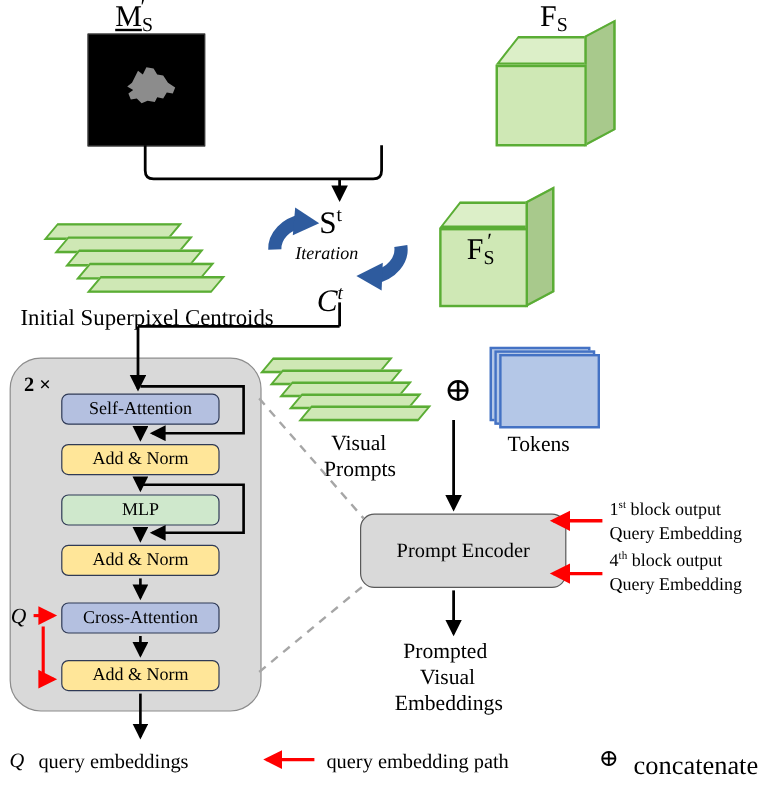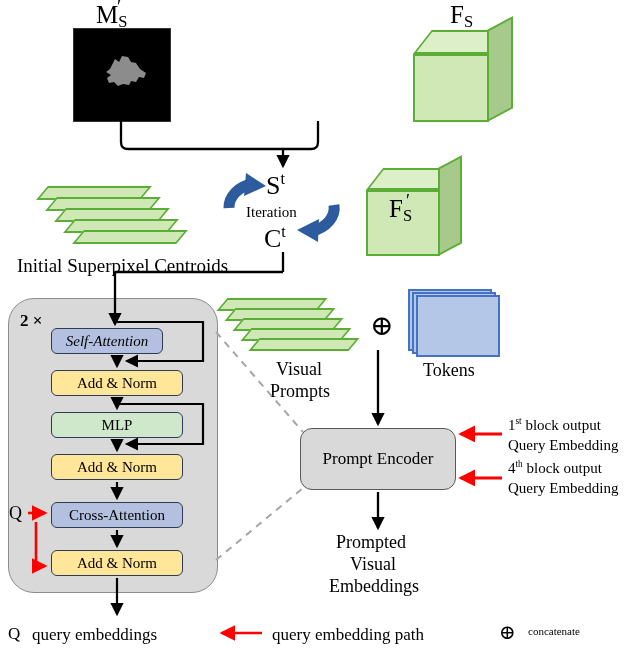--- a/index.html
+++ b/index.html
@@ -1,20 +1,20 @@
 <!DOCTYPE html>
 <html><head>
 <meta charset="utf-8">
 <style>
   html,body{margin:0;padding:0;background:#ffffff;}
   body{width:640px;height:655px;position:relative;overflow:hidden;
        font-family:"Liberation Serif","DejaVu Serif",serif;color:#000;}
   .abs{position:absolute;}
   .lbl{position:absolute;white-space:nowrap;line-height:1.05;}
-  .ital{}
+  .ital{font-style:italic;}
   sup{font-size:0.62em;vertical-align:super;line-height:0;}
   sub{font-size:0.66em;vertical-align:-0.22em;line-height:0;}
 
   
   #mask-image{left:73px;top:28px;width:96px;height:92px;background:#000;border:1px solid #333;}
   #mask-blob{position:absolute;left:24px;top:22px;width:52px;height:42px;}
 
   
   .cube{position:absolute;}
   .cube .face-front{position:absolute;left:0;bottom:0;border:2.2px solid #5aad35;background:#cfe8b5;box-sizing:border-box;}
@@ -29,30 +29,30 @@
 
   
   #detail-panel{left:8px;top:298px;width:210px;height:295px;background:#d9d9d9;
        border:1.6px solid #8c8c8c;border-radius:26px;box-sizing:border-box;}
   .blk{position:absolute;box-sizing:border-box;border:1.6px solid #2f3a56;border-radius:6px;
        text-align:center;font-size:15px;display:flex;align-items:center;justify-content:center;}
   .blk.attn{background:#b4c0e0;}
   .blk.norm{background:#ffe699;}
   .blk.mlp{background:#cfe8cc;}
 
-  #prompt-encoder{left:300px;top:428px;width:156px;height:62px;background:#d9d9d9;
+  #prompt-encoder{left:300px;top:428px;width:172px;height:62px;background:#d9d9d9;
        border:1.6px solid #595959;border-radius:12px;box-sizing:border-box;
        display:flex;align-items:center;justify-content:center;font-size:17px;}
 
   svg.overlay{position:absolute;left:0;top:0;width:640px;height:655px;pointer-events:none;}
 </style>
 </head>
 <body>
 
-<div class="lbl" style="left:96px;top:2px;font-size:25px;">
+<div class="lbl" style="left:96px;top:2px;font-size:25px;text-decoration:underline;">
   <span>M</span><sub>S</sub><span style="position:absolute;left:21px;top:-5px;font-size:19px;">′</span>
 </div>
 
 <div class="abs" id="mask-image">
   <svg id="mask-blob" viewBox="0 0 52 42">
     <path d="M14 14 L17 8 L21 11 L24 5 L30 6 L33 11 L38 12 L42 18 L48 22 L46 27
              L41 26 L38 31 L33 30 L31 34 L25 33 L20 35 L16 31 L11 32 L9 27
              L13 24 L8 21 L12 18 Z" fill="#8c8c8c"></path>
   </svg>
 </div>
@@ -64,21 +64,21 @@
 <div class="cube" style="left:413px;top:30px;width:100px;height:92px;">
   <div class="face-top" style="left:0;top:0;width:78px;height:24px;transform:skewX(-38deg);transform-origin:bottom left;"></div>
   <div class="face-side" style="left:74px;top:0;width:26px;height:92px;transform:skewY(-28deg);transform-origin:top left;"></div>
   <div class="face-front" style="left:0;top:24px;width:76px;height:68px;"></div>
 </div>
 
 <div class="lbl" style="left:266px;top:172px;font-size:26px;">
   <span>S</span><sup>t</sup>
 </div>
 <div class="lbl ital" style="left:246px;top:205px;font-size:15px;">Iteration</div>
-<div class="lbl" style="left:264px;top:225px;font-size:26px;">
+<div class="lbl" style="left:264px;top:237px;font-size:26px;font-style:italic;">
   <span>C</span><sup>t</sup>
 </div>
 
 <div class="cube" style="left:366px;top:168px;width:96px;height:88px;">
   <div class="face-top" style="left:0;top:0;width:76px;height:22px;transform:skewX(-38deg);transform-origin:bottom left;"></div>
   <div class="face-side" style="left:72px;top:0;width:24px;height:88px;transform:skewY(-28deg);transform-origin:top left;"></div>
   <div class="face-front" style="left:0;top:22px;width:74px;height:66px;"></div>
 </div>
 <div class="lbl" style="left:389px;top:196px;font-size:25px;">
   <span>F</span><sub>S</sub><span style="position:absolute;left:17px;top:-4px;font-size:18px;">′</span>
@@ -109,21 +109,21 @@
   <div class="tokblk" style="left:0px;top:0px;width:84px;height:62px;"></div>
   <div class="tokblk" style="left:4px;top:3px;width:84px;height:62px;"></div>
   <div class="tokblk" style="left:8px;top:6px;width:84px;height:62px;"></div>
 </div>
 <div class="lbl" style="left:423px;top:361px;font-size:18px;">Tokens</div>
 
 <div class="abs" id="detail-panel"></div>
 
 <div class="lbl" style="left:20px;top:312px;font-size:17px;font-weight:bold;">2 ×</div>
 
-<div class="blk attn" style="left:51px;top:328px;width:112px;height:26px;font-style:italic;">Self-Attention</div>
+<div class="blk attn" style="left:51px;top:328px;width:132px;height:26px;">Self-Attention</div>
 <div class="blk norm" style="left:51px;top:370px;width:132px;height:26px;">Add &amp; Norm</div>
 <div class="blk mlp" style="left:51px;top:412px;width:132px;height:26px;">MLP</div>
 <div class="blk norm" style="left:51px;top:454px;width:132px;height:26px;">Add &amp; Norm</div>
 <div class="blk attn" style="left:51px;top:502px;width:132px;height:26px;">Cross-Attention</div>
 <div class="blk norm" style="left:51px;top:550px;width:132px;height:26px;">Add &amp; Norm</div>
 
 <div class="lbl ital" style="left:9px;top:504px;font-size:18px;">Q</div>
 
 <div class="abs" id="prompt-encoder">Prompt Encoder</div>
 
@@ -138,21 +138,21 @@
 <div class="lbl" style="left:508px;top:481px;font-size:15px;">Query Embedding</div>
 
 <div class="lbl" style="left:336px;top:533px;font-size:18px;text-align:center;">Prompted</div>
 <div class="lbl" style="left:350px;top:555px;font-size:18px;">Visual</div>
 <div class="lbl" style="left:329px;top:577px;font-size:18px;">Embeddings</div>
 
 <div class="lbl ital" style="left:8px;top:625px;font-size:17px;">Q</div>
 <div class="lbl" style="left:32px;top:626px;font-size:17px;">query embeddings</div>
 <div class="lbl" style="left:272px;top:626px;font-size:17px;">query embedding path</div>
 <div class="lbl" style="left:499px;top:622px;font-size:20px;">⊕</div>
-<div class="lbl" style="left:528px;top:626px;font-size:11px;">concatenate</div>
+<div class="lbl" style="left:528px;top:626px;font-size:22px;">concatenate</div>
 
 <svg class="overlay">
   <defs>
     <marker id="ah-k" markerWidth="8" markerHeight="8" refX="5" refY="3" orient="auto">
       <path d="M0,0 L6,3 L0,6 z" fill="#000"></path>
     </marker>
     <marker id="ah-r" markerWidth="8" markerHeight="8" refX="5" refY="3" orient="auto">
       <path d="M0,0 L6,3 L0,6 z" fill="#ff0000"></path>
     </marker>
   </defs>

